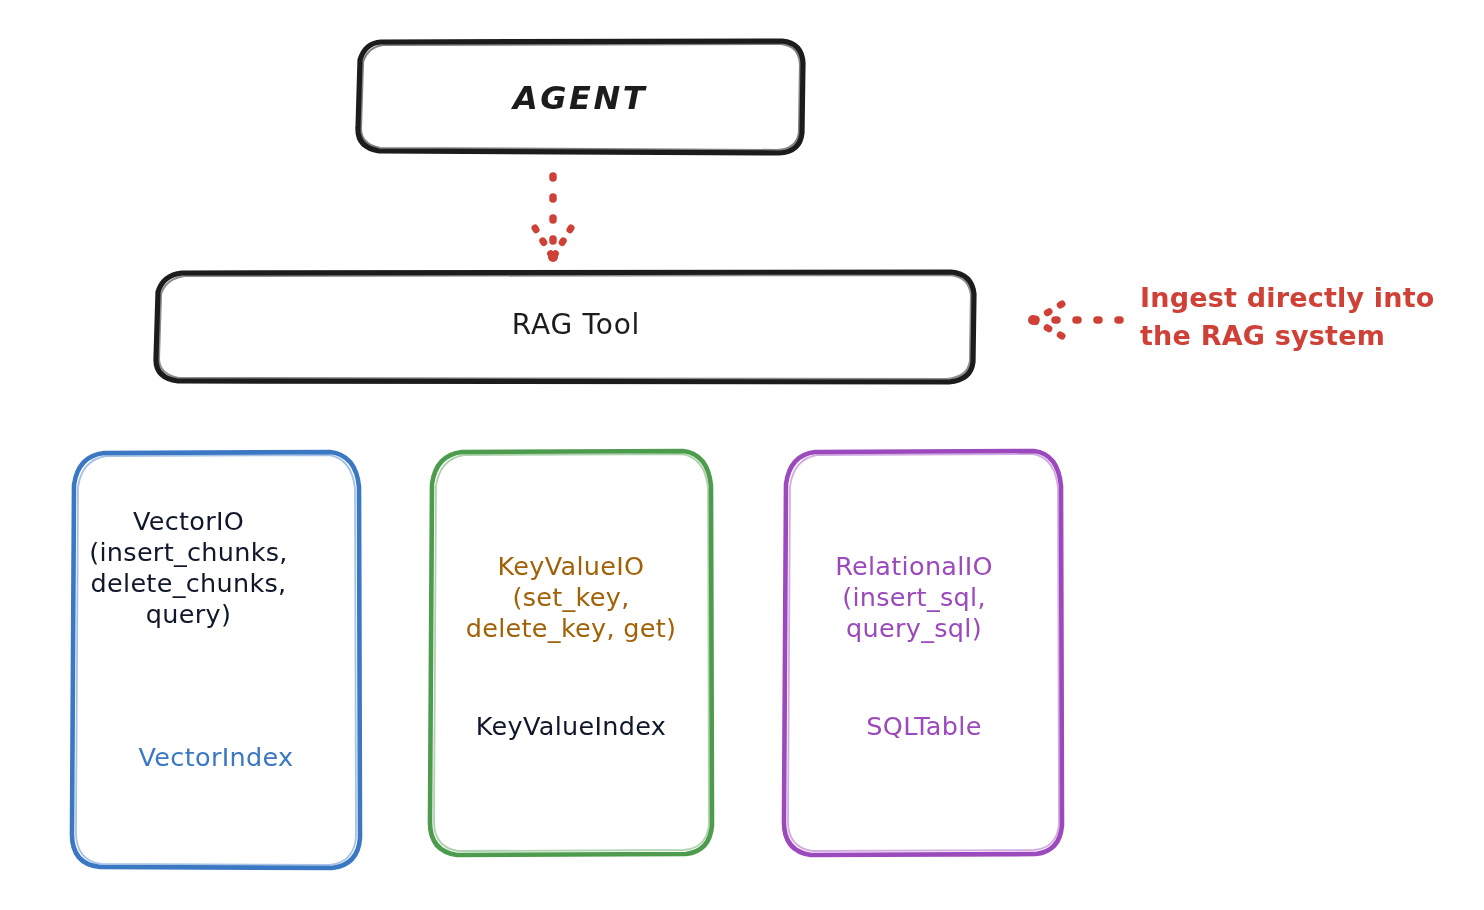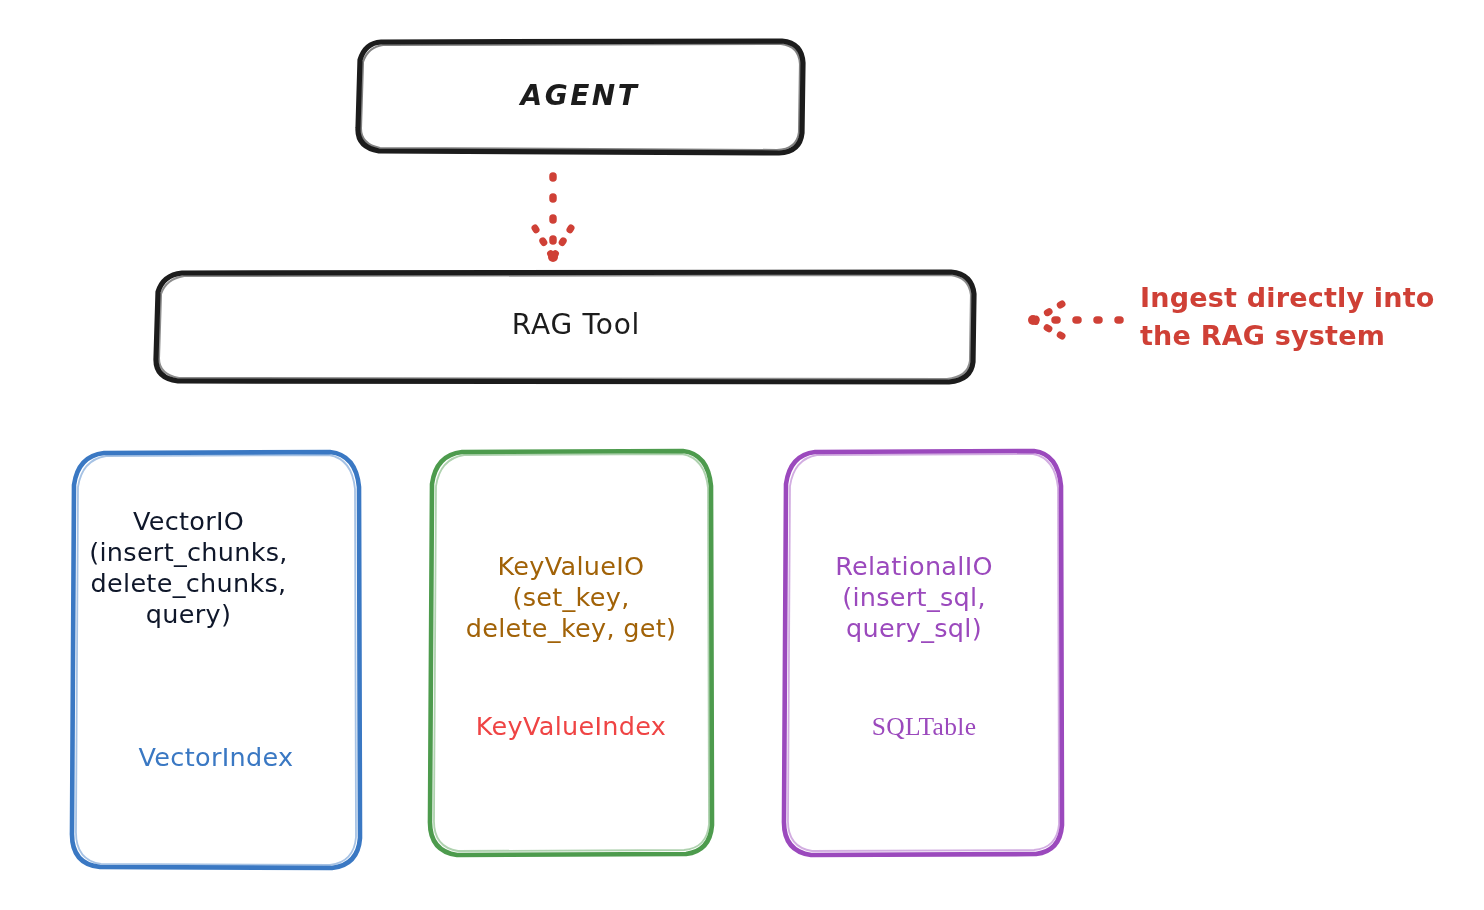--- a/index.html
+++ b/index.html
@@ -31,21 +31,21 @@
     letter-spacing: 0.3px;
     font-family: "DejaVu Sans", sans-serif;
     pointer-events: none;
   }
 
   
   #agent-box-label {
     left: 357px;
     top: 79px;
     width: 446px;
-    font-size: 28px;
+    font-size: 32px;
     font-style: italic;
     font-weight: 600;
     color: #1c1c1c;
     letter-spacing: 2.5px;
   }
 
   
   #rag-tool-box-label {
     left: 156px;
     top: 308px;
@@ -83,35 +83,34 @@
   #keyvalueio-methods-label {
     left: 428px;
     top: 551px;
     width: 286px;
     color: #a16207;
   }
   #keyvalueindex-label {
     left: 428px;
     top: 711px;
     width: 286px;
-    color: #ef4444;
+    color: #0f172a;
   }
 
   #relationalio-methods-label {
     left: 784px;
     top: 551px;
     width: 260px;
     color: #9b49bd;
   }
   #sqltable-label {
     left: 784px;
     top: 711px;
     width: 280px;
     color: #9b49bd;
-    font-family: Liberation Serif, serif;
   }
 
   
   #ingest-annotation-label {
     left: 1140px;
     top: 279px;
     width: 330px;
     text-align: left;
     font-size: 27px;
     font-weight: 600;

